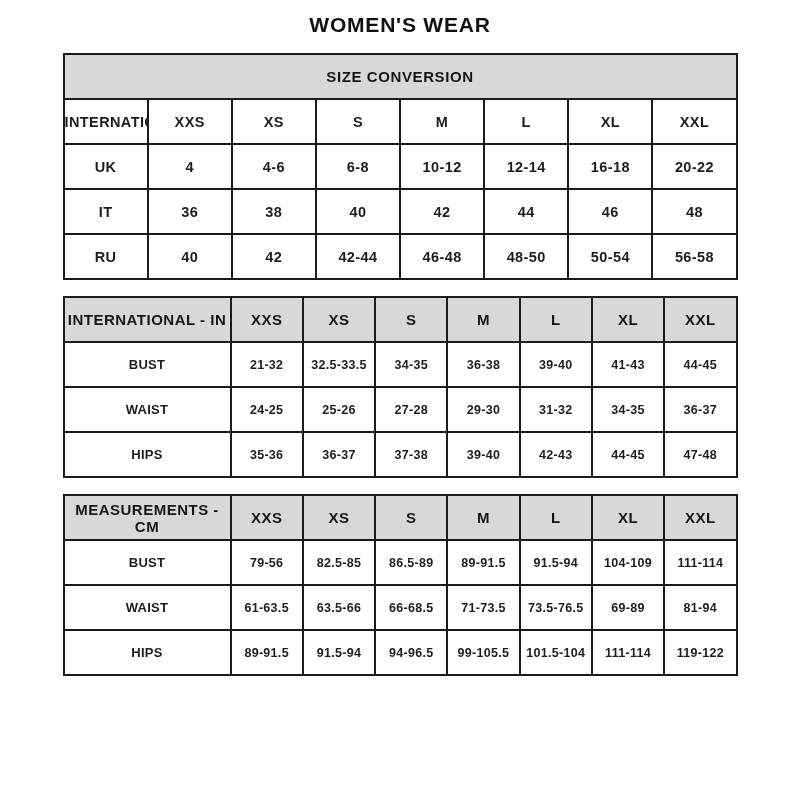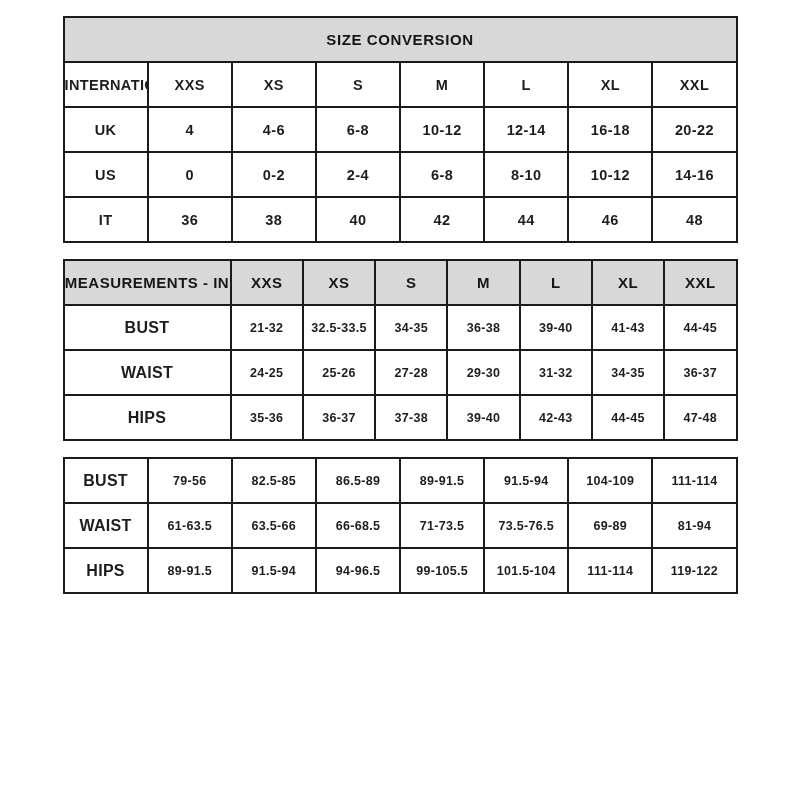--- a/index.html
+++ b/index.html
@@ -49,28 +49,29 @@
   
   .mt td { height: 45px; font-size: 12.5px; font-weight: 600; letter-spacing: 0.3px; }
   .mt .c0 { width: 167px; }
   .mt tr.head td {
     background: #d8d8d8;
     font-size: 15px;
     font-weight: 700;
     letter-spacing: 0.5px;
     color: #161616;
   }
-  .mt td.lab { font-size: 16px; }
+  .mt td.lab { font-size: 13px; }
   .sc td.lab { font-size: 14.5px; }
 </style>
 </head>
 <body>
 
 <div class="page">
 
+  <div class="page-title">WOMEN'S WEAR</div>
 
   <div class="tbl-wrap first-wrap">
     <table class="sc">
       <tbody>
           <tr>
         <th class="band" colspan="8">SIZE CONVERSION</th>
       </tr>
       <tr>
         <td class="c0 lab">INTERNATIONAL</td>
         <td>XXS</td>
@@ -85,48 +86,48 @@
         <td class="lab">UK</td>
         <td>4</td>
         <td>4-6</td>
         <td>6-8</td>
         <td>10-12</td>
         <td>12-14</td>
         <td>16-18</td>
         <td>20-22</td>
       </tr>
       <tr>
-        <td class="lab">US</td>
-        <td>0</td>
-        <td>0-2</td>
-        <td>2-4</td>
-        <td>6-8</td>
-        <td>8-10</td>
-        <td>10-12</td>
-        <td>14-16</td>
-      </tr>
-      <tr>
         <td class="lab">IT</td>
         <td>36</td>
         <td>38</td>
         <td>40</td>
         <td>42</td>
         <td>44</td>
         <td>46</td>
         <td>48</td>
       </tr>
+      <tr>
+        <td class="lab">RU</td>
+        <td>40</td>
+        <td>42</td>
+        <td>42-44</td>
+        <td>46-48</td>
+        <td>48-50</td>
+        <td>50-54</td>
+        <td>56-58</td>
+      </tr>
     </tbody>
       </table>
   </div>
 
   <div class="tbl-wrap">
     <table class="mt">
       <tbody>
           <tr class="head">
-        <td class="c0">MEASUREMENTS - IN</td>
+        <td class="c0">INTERNATIONAL - IN</td>
         <td>XXS</td>
         <td>XS</td>
         <td>S</td>
         <td>M</td>
         <td>L</td>
         <td>XL</td>
         <td>XXL</td>
       </tr>
       <tr>
         <td class="lab">BUST</td>
@@ -158,20 +159,30 @@
         <td>44-45</td>
         <td>47-48</td>
       </tr>
     </tbody>
       </table>
   </div>
 
   <div class="tbl-wrap">
     <table class="mt">
       <tbody>
+          <tr class="head">
+        <td class="c0">MEASUREMENTS - CM</td>
+        <td>XXS</td>
+        <td>XS</td>
+        <td>S</td>
+        <td>M</td>
+        <td>L</td>
+        <td>XL</td>
+        <td>XXL</td>
+      </tr>
       <tr>
         <td class="lab">BUST</td>
         <td>79-56</td>
         <td>82.5-85</td>
         <td>86.5-89</td>
         <td>89-91.5</td>
         <td>91.5-94</td>
         <td>104-109</td>
         <td>111-114</td>
       </tr>

